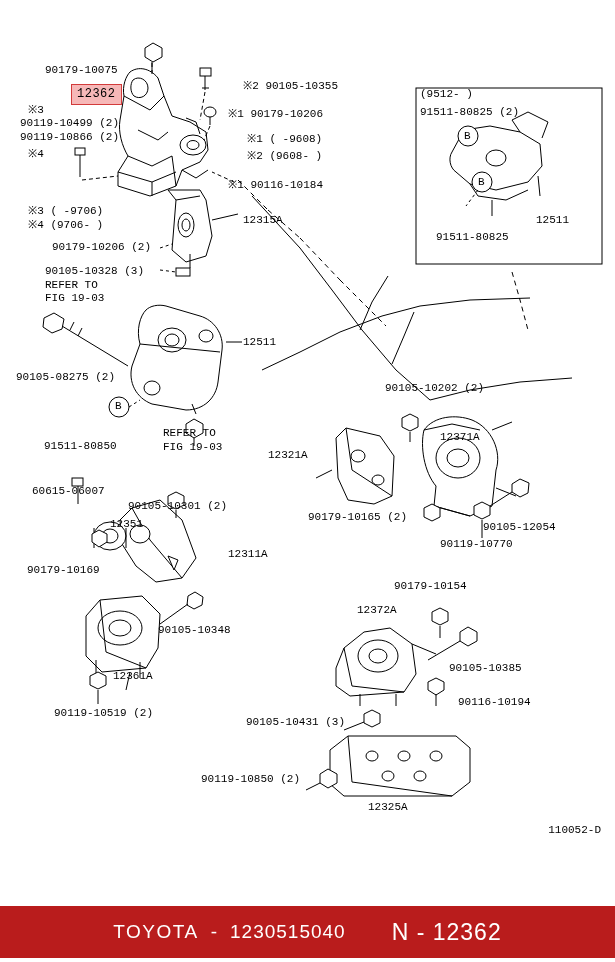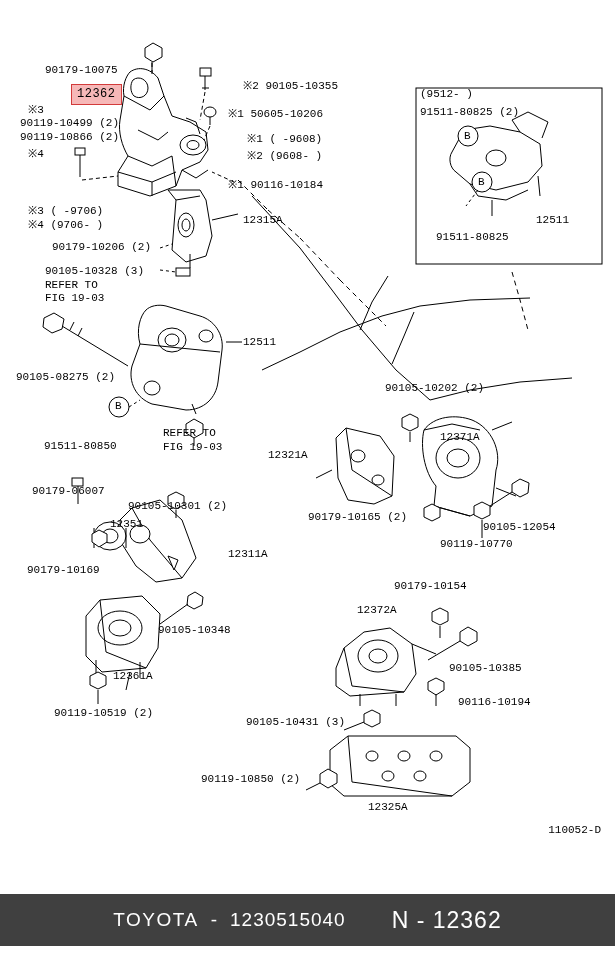--- a/index.html
+++ b/index.html
@@ -34,24 +34,24 @@
     border: 1px solid #d23b3b;
     font-family: "Liberation Mono", monospace;
     font-size: 12px;
     color: #000;
     padding: 2px 5px 3px 5px;
     letter-spacing: 0.5px;
   }
   .footer {
     position: absolute;
     left: 0;
-    bottom: 16px;
+    bottom: 4px;
     width: 615px;
     height: 52px;
-    background: #404040;
+    background: #b91c1c;
     color: #fff;
     display: flex;
     align-items: center;
     justify-content: center;
     gap: 46px;
   }
   .footer-brand {
     font-family: "Liberation Sans", sans-serif;
     font-size: 19px;
     letter-spacing: 1.5px;
@@ -289,41 +289,41 @@
       <path d="M478 190 L466 206" stroke-dasharray="3 3"></path>
     </g>
   </svg>
 
   <div class="highlight" style="left:71px; top:84px;">12362</div>
 
   <div class="lbl" style="left:115px; top:400px; font-size:11px;">B</div>
 
   <div class="lbl" style="left:45px;  top:44px;margin-top:20px;">90179-10075</div>
   <div class="lbl" style="left:243px; top:77px;">※2 90105-10355</div>
-  <div class="lbl" style="left:228px; top:105px;">※1 50605-10206</div>
+  <div class="lbl" style="left:228px; top:105px;">※1 90179-10206</div>
   <div class="lbl" style="left:28px;  top:101px;">※3</div>
   <div class="lbl" style="left:20px;  top:117px;">90119-10499 (2)</div>
   <div class="lbl" style="left:20px;  top:131px;">90119-10866 (2)</div>
   <div class="lbl" style="left:28px;  top:145px;">※4</div>
   <div class="lbl" style="left:247px; top:130px;">※1 (      -9608)</div>
   <div class="lbl" style="left:247px; top:147px;">※2 (9608-      )</div>
   <div class="lbl" style="left:228px; top:176px;">※1 90116-10184</div>
   <div class="lbl" style="left:28px;  top:202px;">※3 (      -9706)</div>
   <div class="lbl" style="left:28px;  top:216px;">※4 (9706-      )</div>
   <div class="lbl" style="left:243px; top:214px;">12315A</div>
   <div class="lbl" style="left:52px;  top:241px;">90179-10206 (2)</div>
   <div class="lbl" style="left:45px;  top:265px;">90105-10328 (3)</div>
   <div class="lbl" style="left:45px;  top:279px;">REFER TO</div>
   <div class="lbl" style="left:45px;  top:292px;">FIG 19-03</div>
   <div class="lbl" style="left:243px; top:336px;">12511</div>
   <div class="lbl" style="left:16px;  top:371px;">90105-08275 (2)</div>
   <div class="lbl" style="left:44px;  top:440px;">91511-80850</div>
   <div class="lbl" style="left:163px; top:427px;">REFER TO</div>
   <div class="lbl" style="left:163px; top:441px;">FIG 19-03</div>
-  <div class="lbl" style="left:32px;  top:485px;">90179-06007</div>
+  <div class="lbl" style="left:32px;  top:485px;">60615-06007</div>
   <div class="lbl" style="left:128px; top:500px;">90105-10301 (2)</div>
   <div class="lbl" style="left:110px; top:518px;">12351</div>
   <div class="lbl" style="left:27px;  top:564px;">90179-10169</div>
   <div class="lbl" style="left:228px; top:548px;">12311A</div>
   <div class="lbl" style="left:158px; top:624px;">90105-10348</div>
   <div class="lbl" style="left:113px; top:670px;">12361A</div>
   <div class="lbl" style="left:54px;  top:707px;">90119-10519 (2)</div>
   <div class="lbl" style="left:385px; top:382px;">90105-10202 (2)</div>
   <div class="lbl" style="left:440px; top:399px;margin-top:32px;">12371A</div>
   <div class="lbl" style="left:268px; top:449px;">12321A</div>

